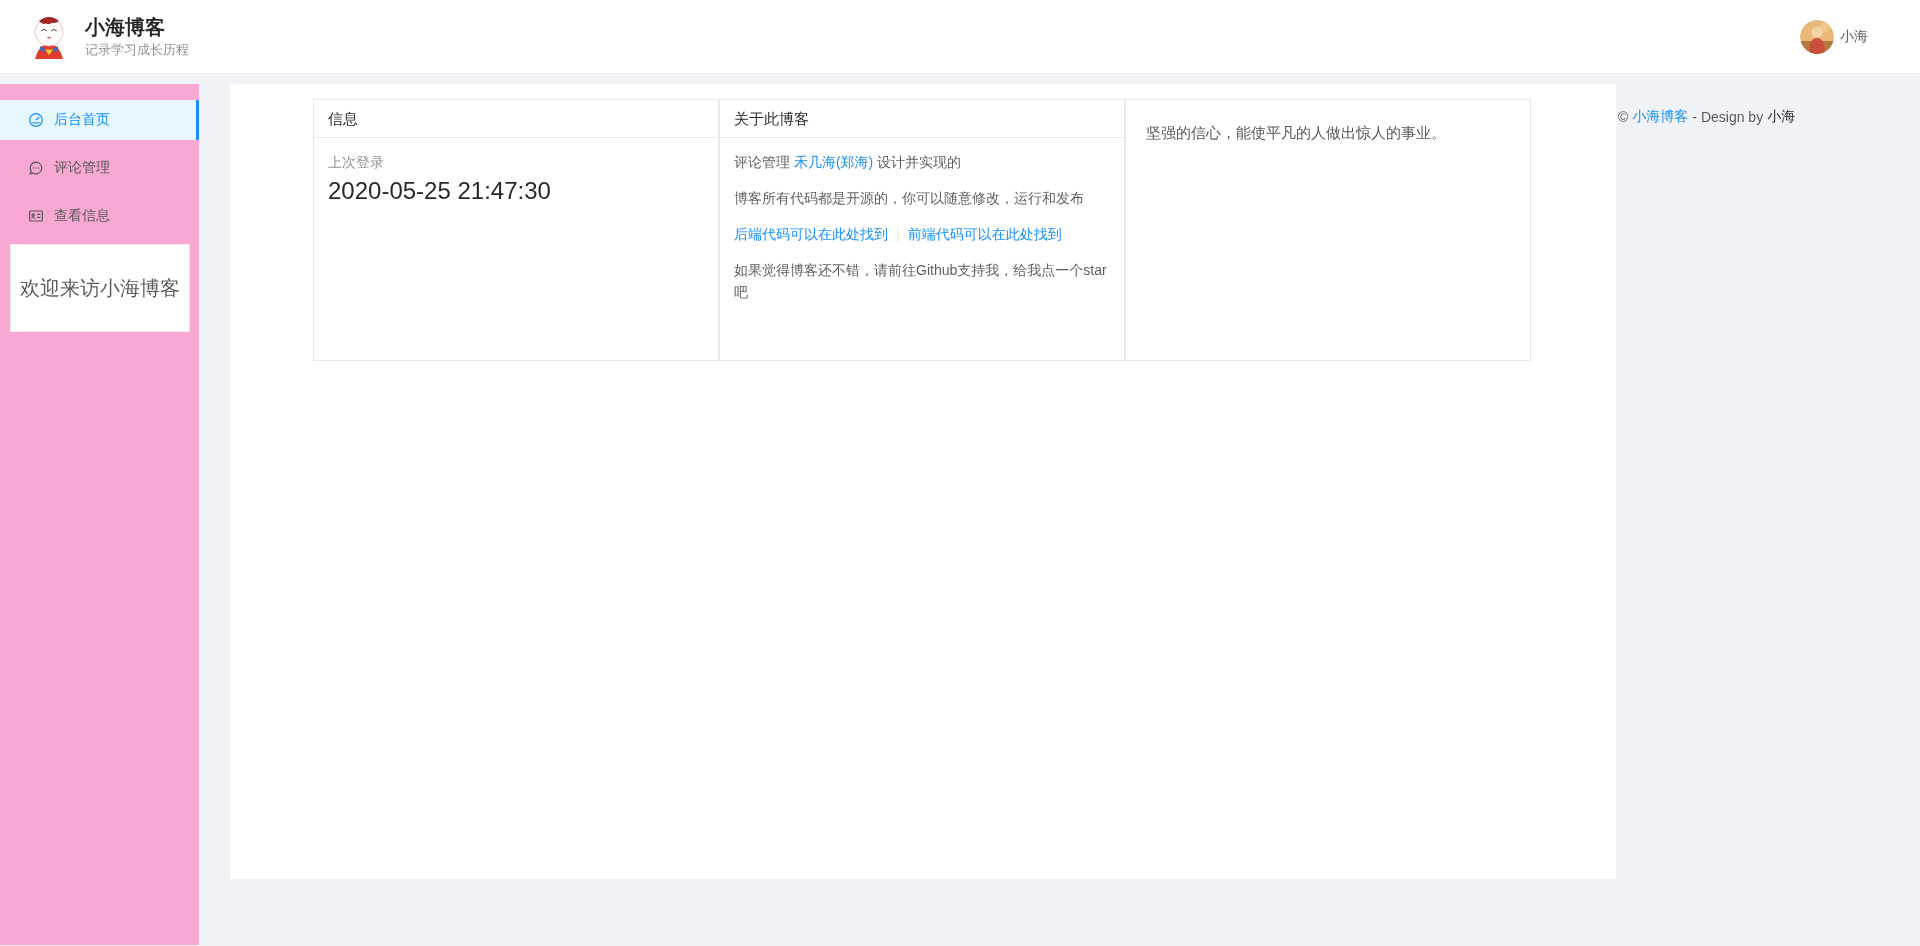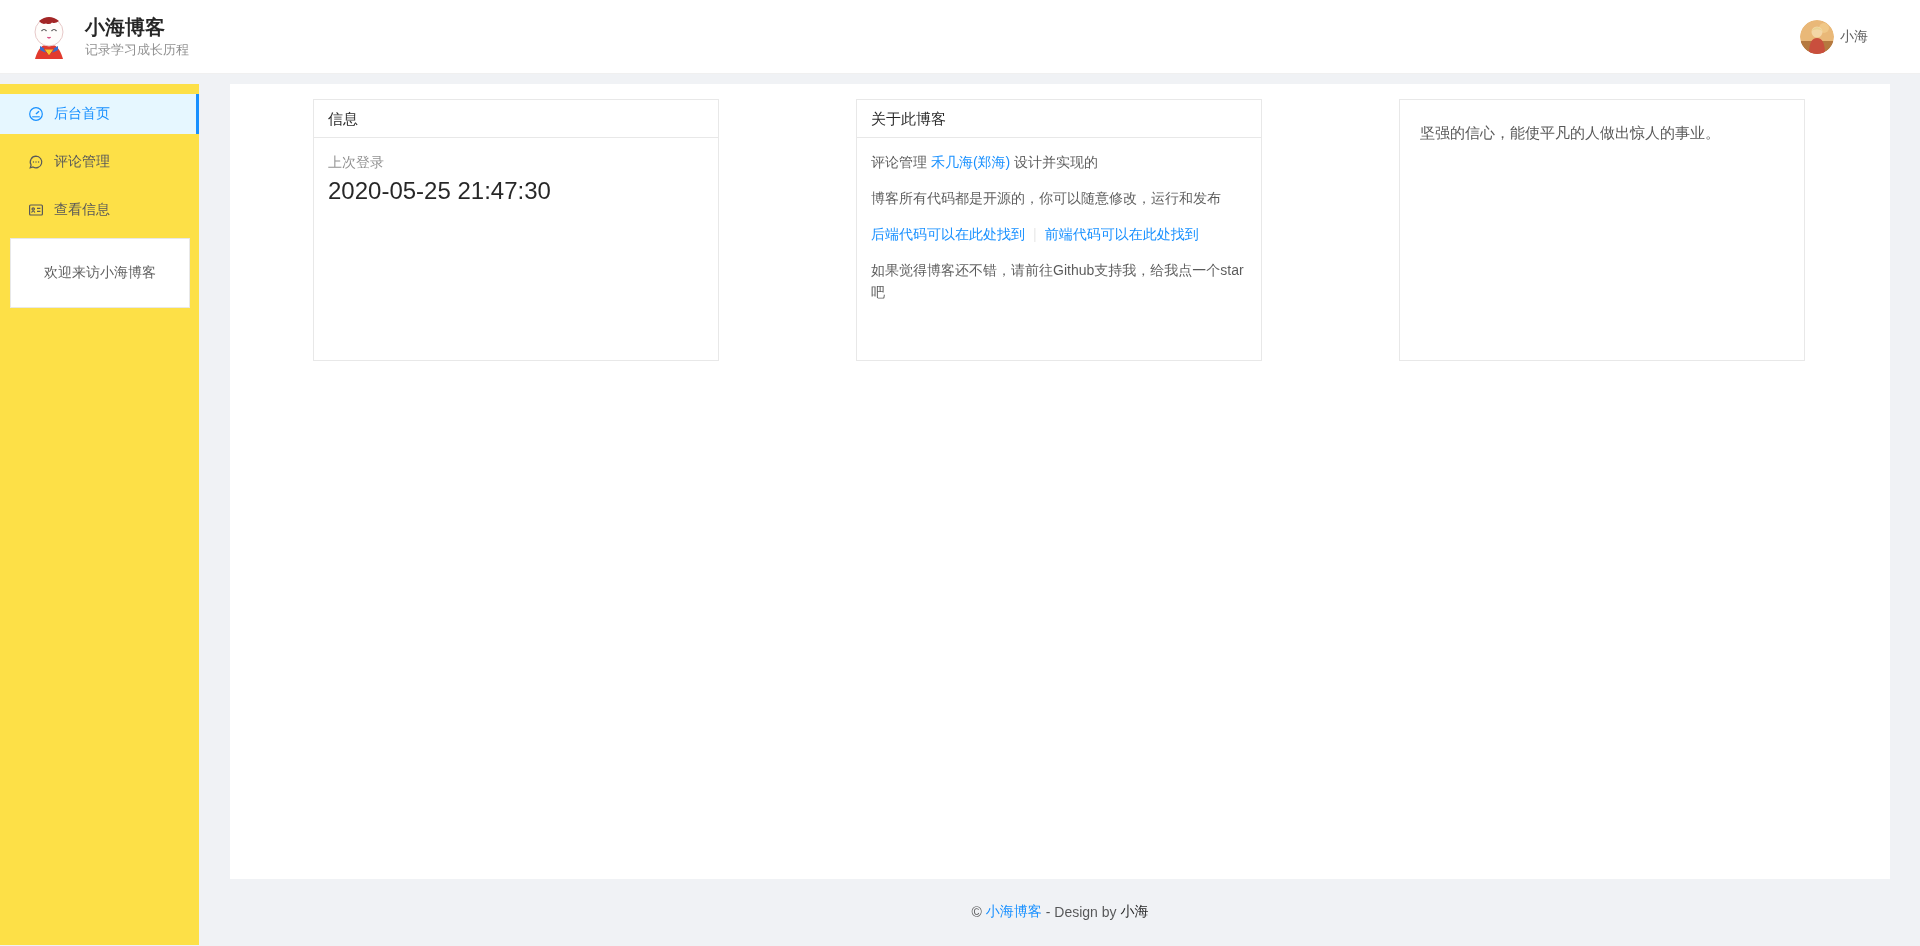--- a/index.html
+++ b/index.html
@@ -23,42 +23,42 @@
   .brand-logo { width:48px; height:48px; display:block; }
   .brand-text { margin-left:12px; }
   .brand-title { font-size:20px; font-weight:bold; color:rgba(0,0,0,0.85); line-height:24px; }
   .brand-subtitle { font-size:13px; color:rgba(0,0,0,0.45); line-height:18px; margin-top:2px; }
   .user { display:flex; align-items:center; cursor:pointer; }
   .avatar { width:34px; height:34px; border-radius:50%; overflow:hidden; display:block; }
   .user-name { margin-left:6px; color:rgba(0,0,0,0.65); font-size:14px; }
 
   
   .layout { display:flex; padding-top:10px; height:871px; }
-  .sidebar { width:199px; background:#fde047; flex:0 0 199px; padding-top:10px;text-align:center; }
+  .sidebar { width:199px; background:#f9a8d4; flex:0 0 199px; padding-top:16px;text-align:center; }
   .menu-item {
     height:40px; margin-bottom:8px; display:flex; align-items:center;
     padding-left:28px; color:#595959; cursor:pointer; position:relative;
   }
   .menu-item.active {
     background:#e6f7ff; color:#1890ff;
   }
   .menu-item.active::after {
     content:""; position:absolute; right:0; top:0; bottom:0; width:3px; background:#1890ff;
   }
   .mi-icon { width:16px; height:16px; margin-right:10px; display:inline-flex; }
   .mi-icon svg { width:16px; height:16px; }
   .welcome-box {
-    margin:5px 9px 0 10px; height:70px; background:#fff;
+    margin:5px 9px 0 10px; height:88px; background:#fff;
     border:1px solid #e8e8e8;
     display:flex; align-items:center; justify-content:center;
-    color:rgba(0,0,0,0.65); font-size:14px;
-  }
-
-  
-  .content-wrap { flex:1; margin:0 30px 0 31px; display:flex; flex-direction:column; }
+    color:rgba(0,0,0,0.65); font-size:20px;
+  }
+
+  
+  .content-wrap { flex:1; margin:0 30px 0 31px; display:flex; flex-direction:row; }
   .main { background:#fff; height:795px; padding:15px 85px 0 83px; }
   .cards { display:flex; justify-content:space-between; }
   .card {
     width:406px; height:262px; background:#fff; border:1px solid #e8e8e8;
   }
   .card-head {
     height:38px; line-height:37px; padding:0 14px;
     border-bottom:1px solid #e8e8e8;
     font-size:15px; color:rgba(0,0,0,0.85);
   }

